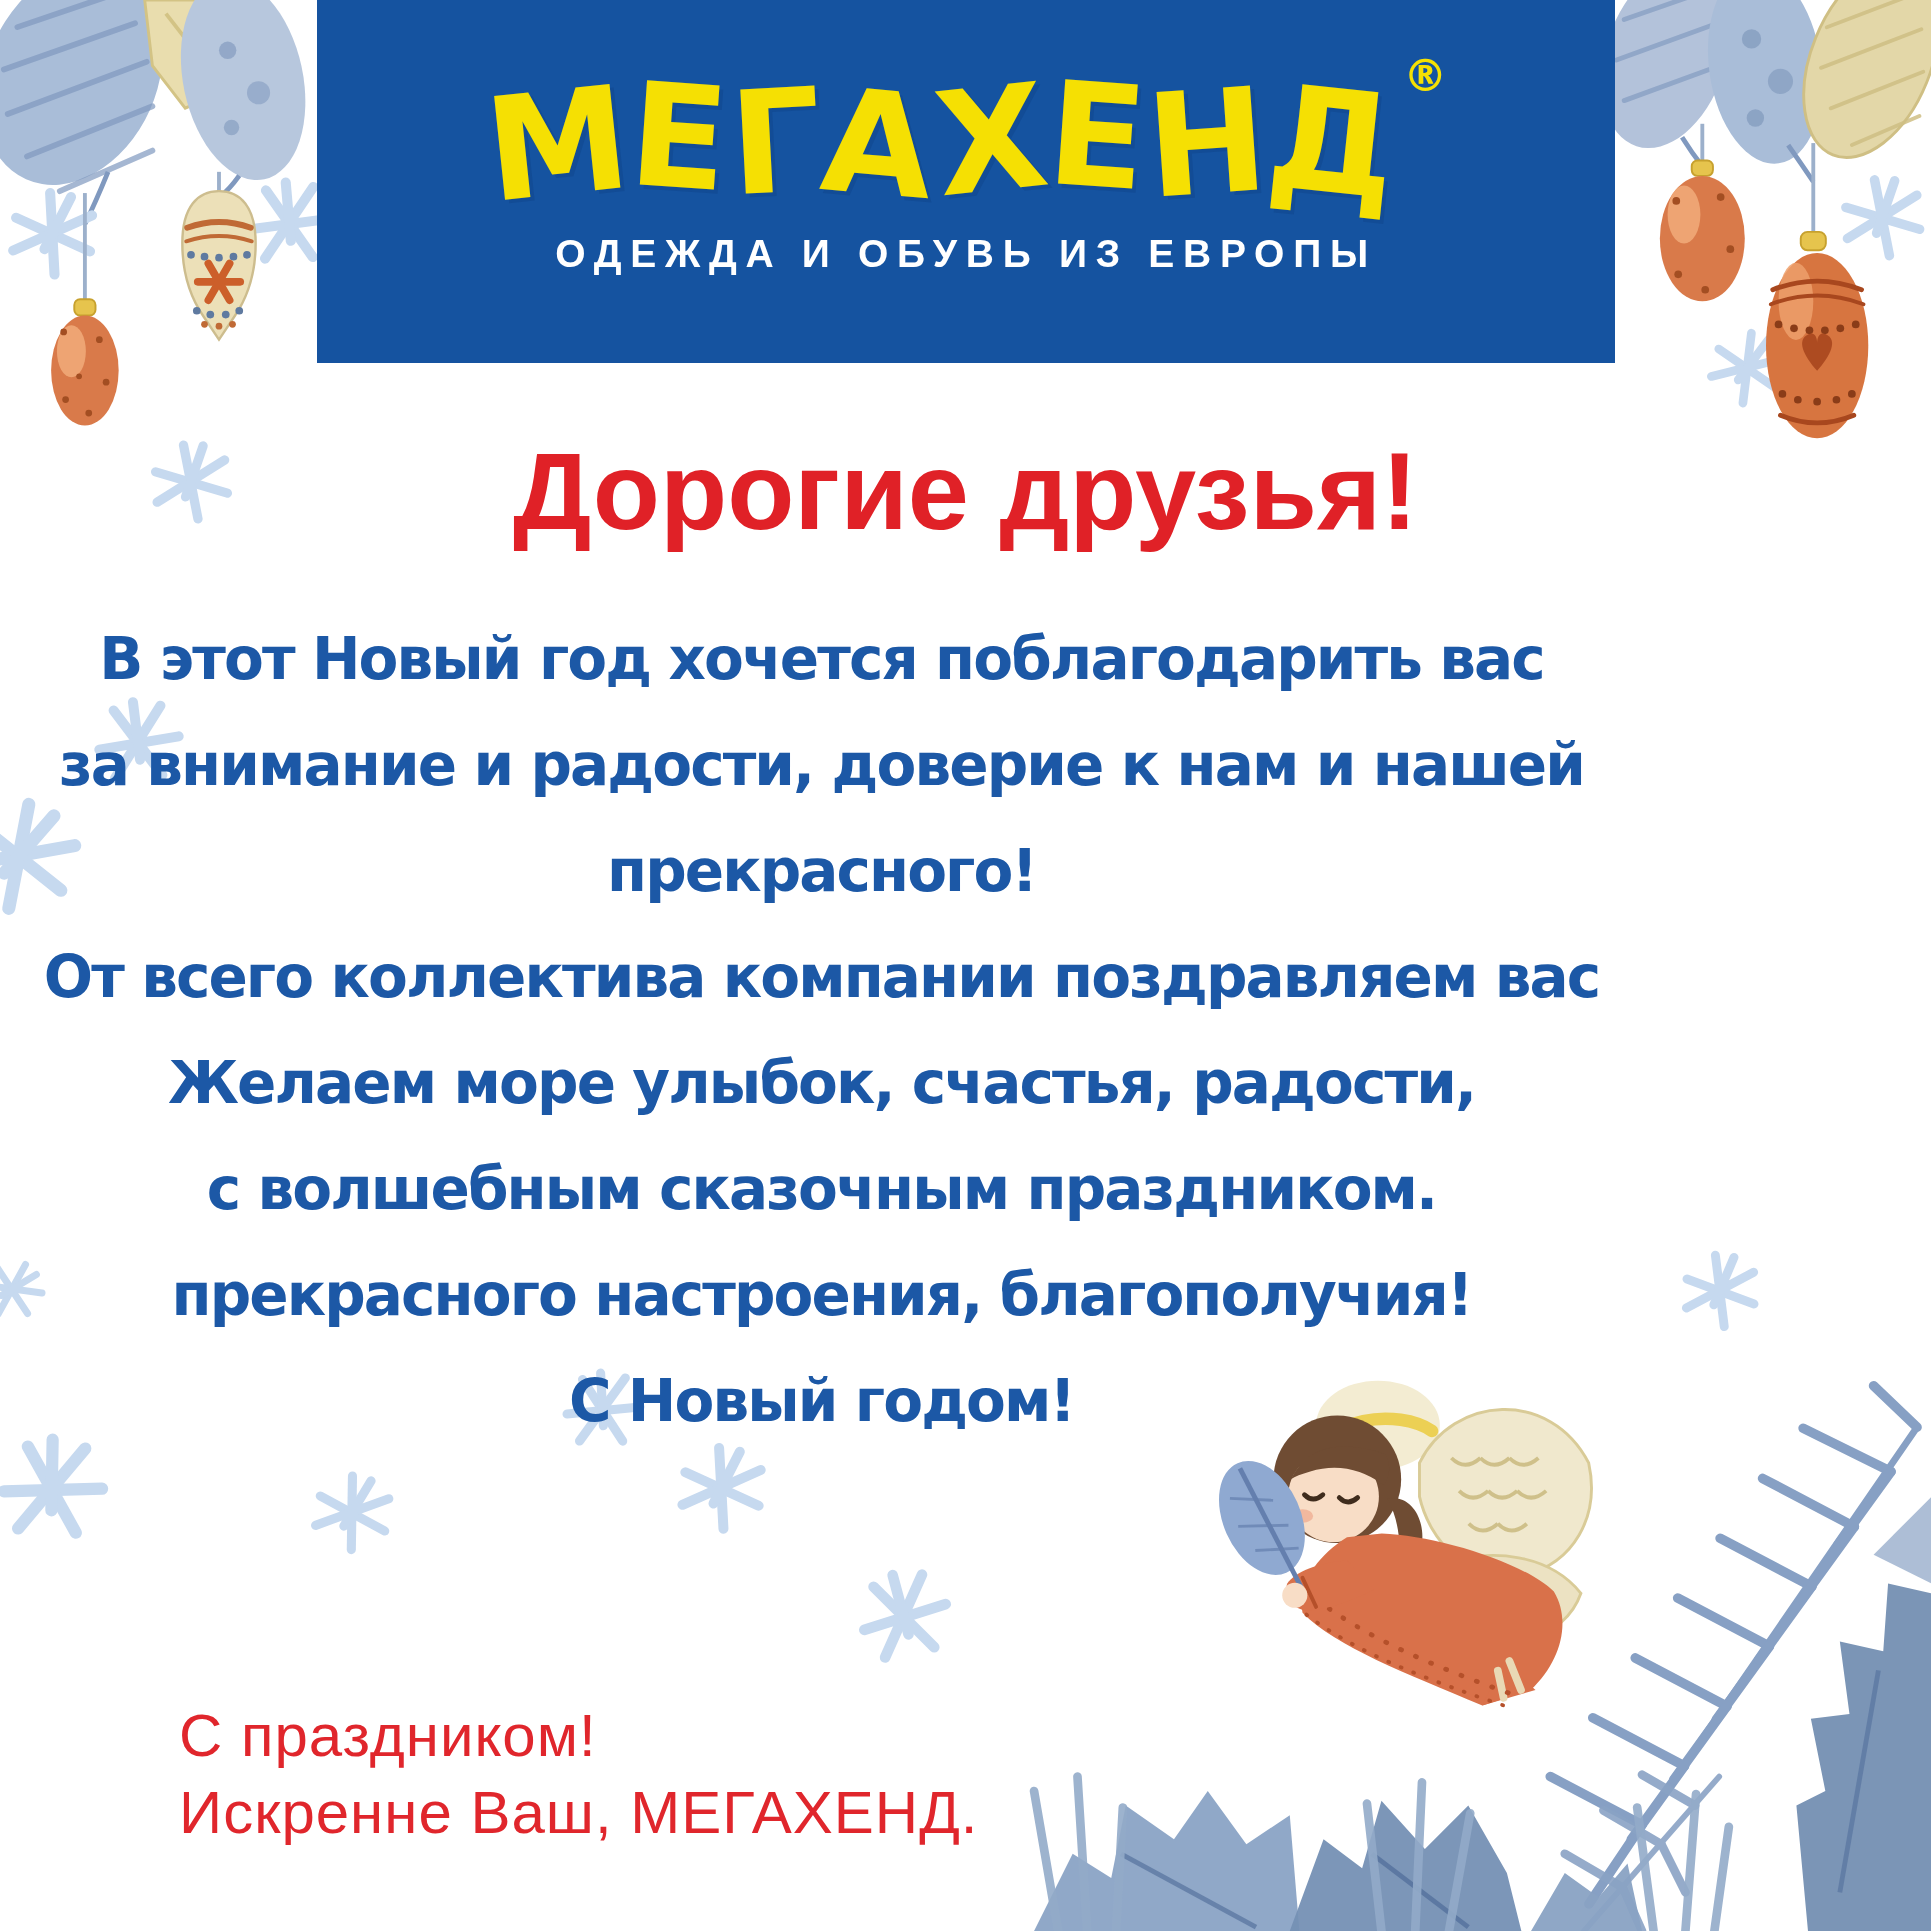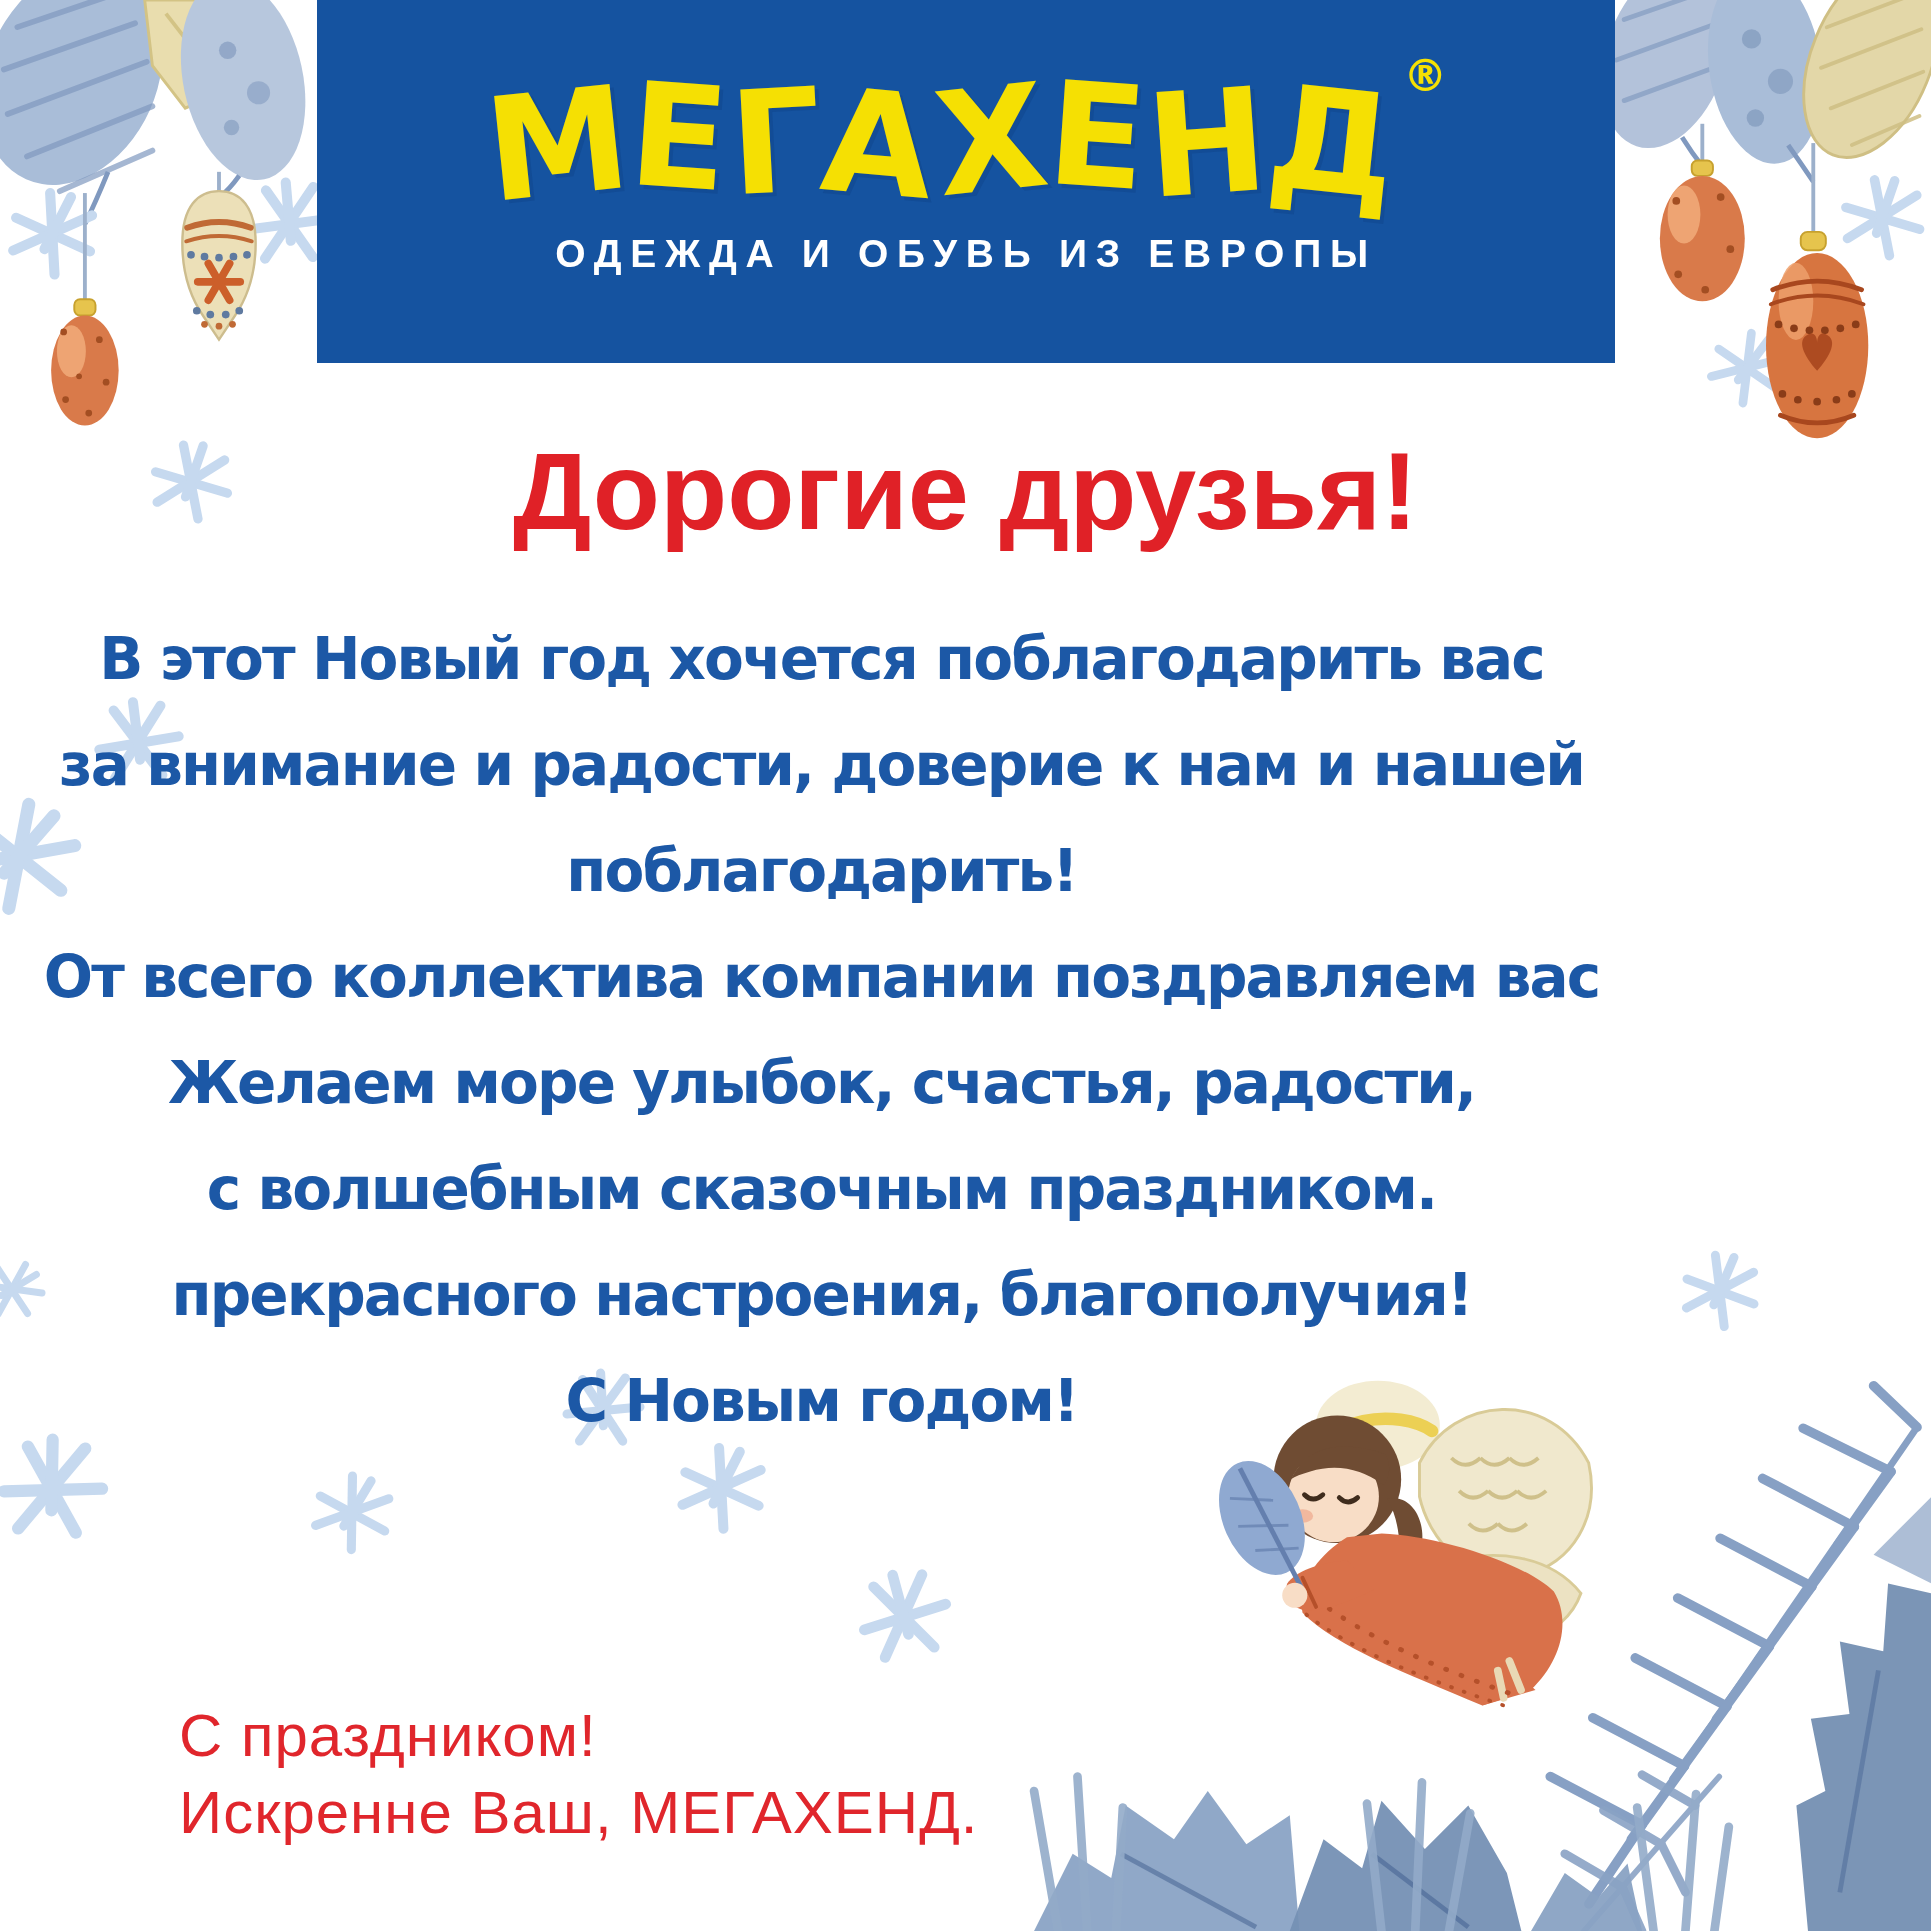--- a/index.html
+++ b/index.html
@@ -363,26 +363,26 @@
       <span class="reg-mark">®</span>
     </div>
     <div class="tagline">ОДЕЖДА И ОБУВЬ ИЗ ЕВРОПЫ</div>
   </header>
 
   <h1 class="title">Дорогие друзья!</h1>
 
   <div class="body-text">
     <div>В этот Новый год хочется поблагодарить вас</div>
     <div>за внимание и радости, доверие к нам и нашей</div>
-    <div>поблагодарить!</div>
+    <div>прекрасного!</div>
     <div>От всего коллектива компании поздравляем вас</div>
     <div>Желаем море улыбок, счастья, радости,</div>
     <div>с волшебным сказочным праздником.</div>
     <div>прекрасного настроения, благополучия!</div>
-    <div>С Новым годом!</div>
+    <div>С Новый годом!</div>
   </div>
 
   <div class="signature">
     <div>С праздником!</div>
     <div>Искренне Ваш, МЕГАХЕНД.</div>
   </div>
 
 </div>
 
 

